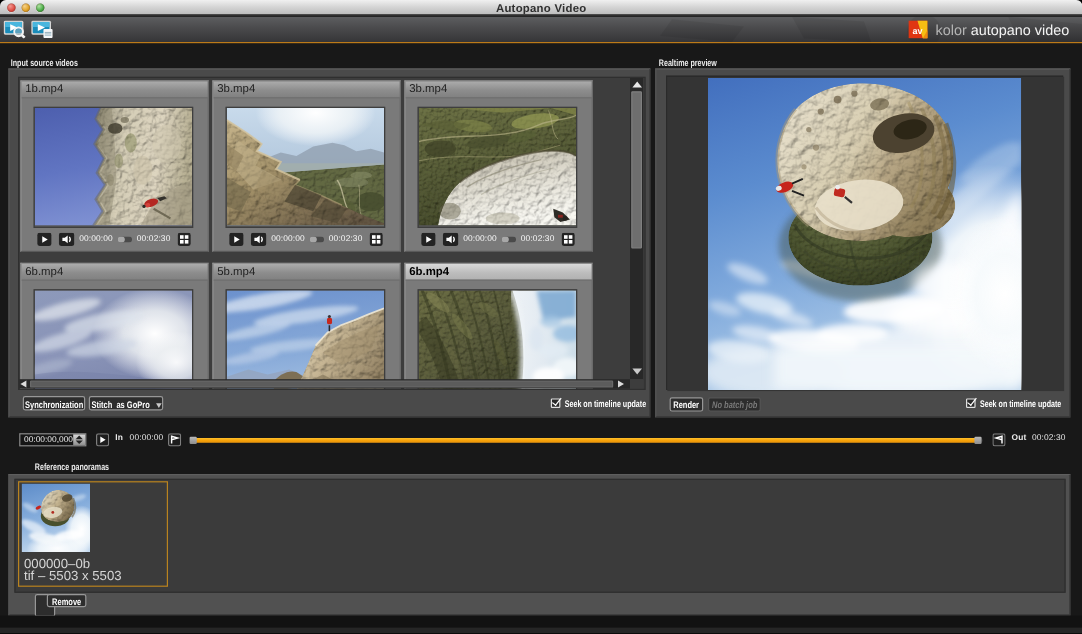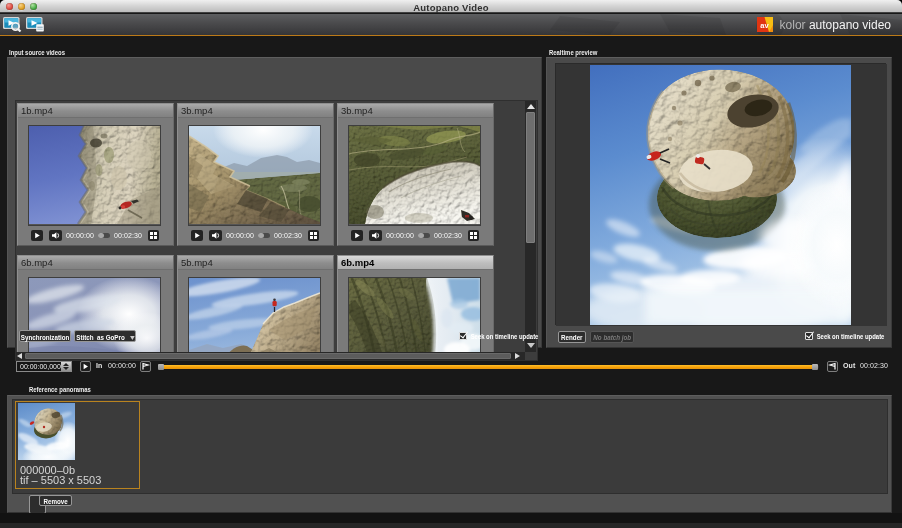--- a/index.html
+++ b/index.html
@@ -31,21 +31,21 @@
     border-bottom:1px solid #333; }
   .plabel { font-size:8px; font-weight:bold; color:#ececec; white-space:nowrap; }
   .sqz { display:inline-block; transform:scaleX(0.74); transform-origin:0 50%; white-space:nowrap; }
   .sqzc { display:inline-block; transform:scaleX(0.78); transform-origin:50% 50%; white-space:nowrap; }
 
   #lpanel { left:7px; top:57px; width:535px; height:291px; }
   #rpanel { left:546px; top:57px; width:346px; height:291px; }
   #bpanel { left:7px; top:395px; width:885px; height:118px; background:#515151; }
 
   #lwidget { left:7px; top:6px; width:523px; height:261px; background:#3d3d3d;
-    border:1px solid #2f2f2f; overflow:hidden;margin-top:36px; }
+    border:1px solid #2f2f2f; overflow:hidden; }
   #rwidget { left:8px; top:5px; width:331px; height:262px; background:#353535;
     border:1px solid #2a2a2a; }
   #bwidget { left:4px; top:3px; width:876px; height:95px; background:#3b3b3b;
     border:1px solid #2e2e2e; }
 
   
   .cell { position:absolute; width:157px; background:#7a7a7a;
     border:1px solid #8f8f8f; border-bottom-color:#5a5a5a; border-right-color:#6a6a6a; }
   .chead { position:absolute; left:0; top:0; width:100%; height:14px;
     background:linear-gradient(#ababab,#8d8d8d 55%,#818181);

